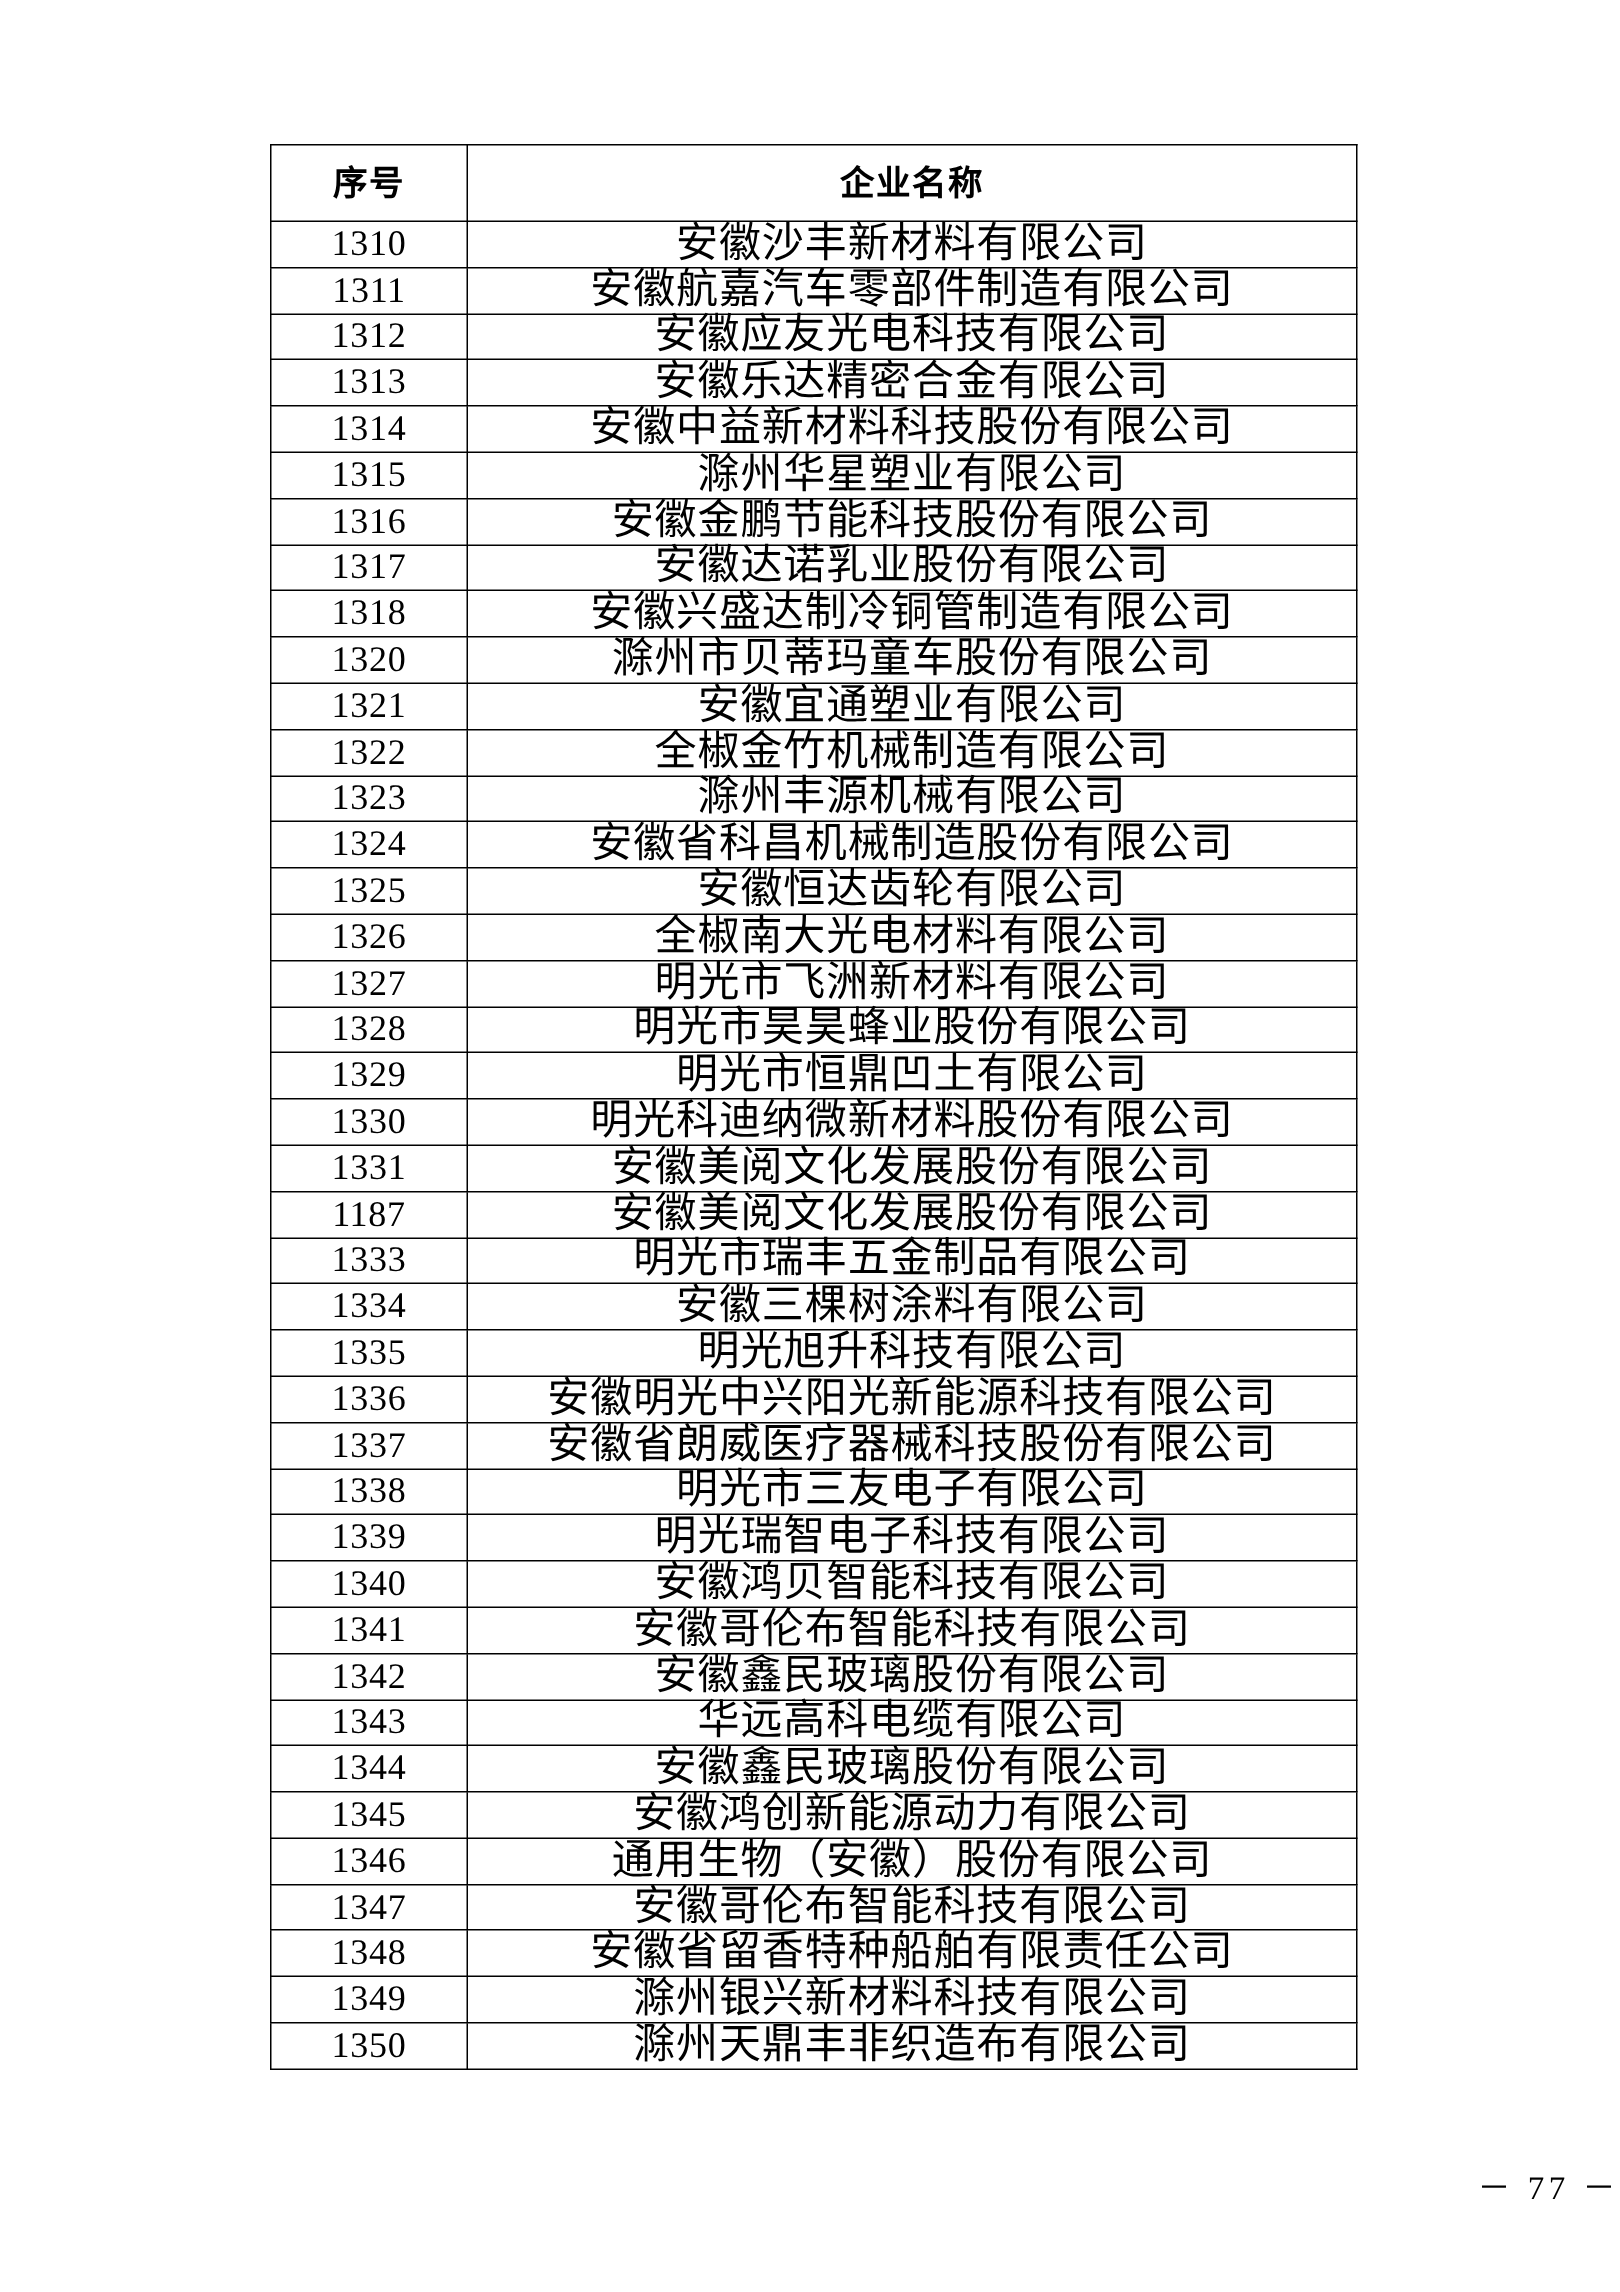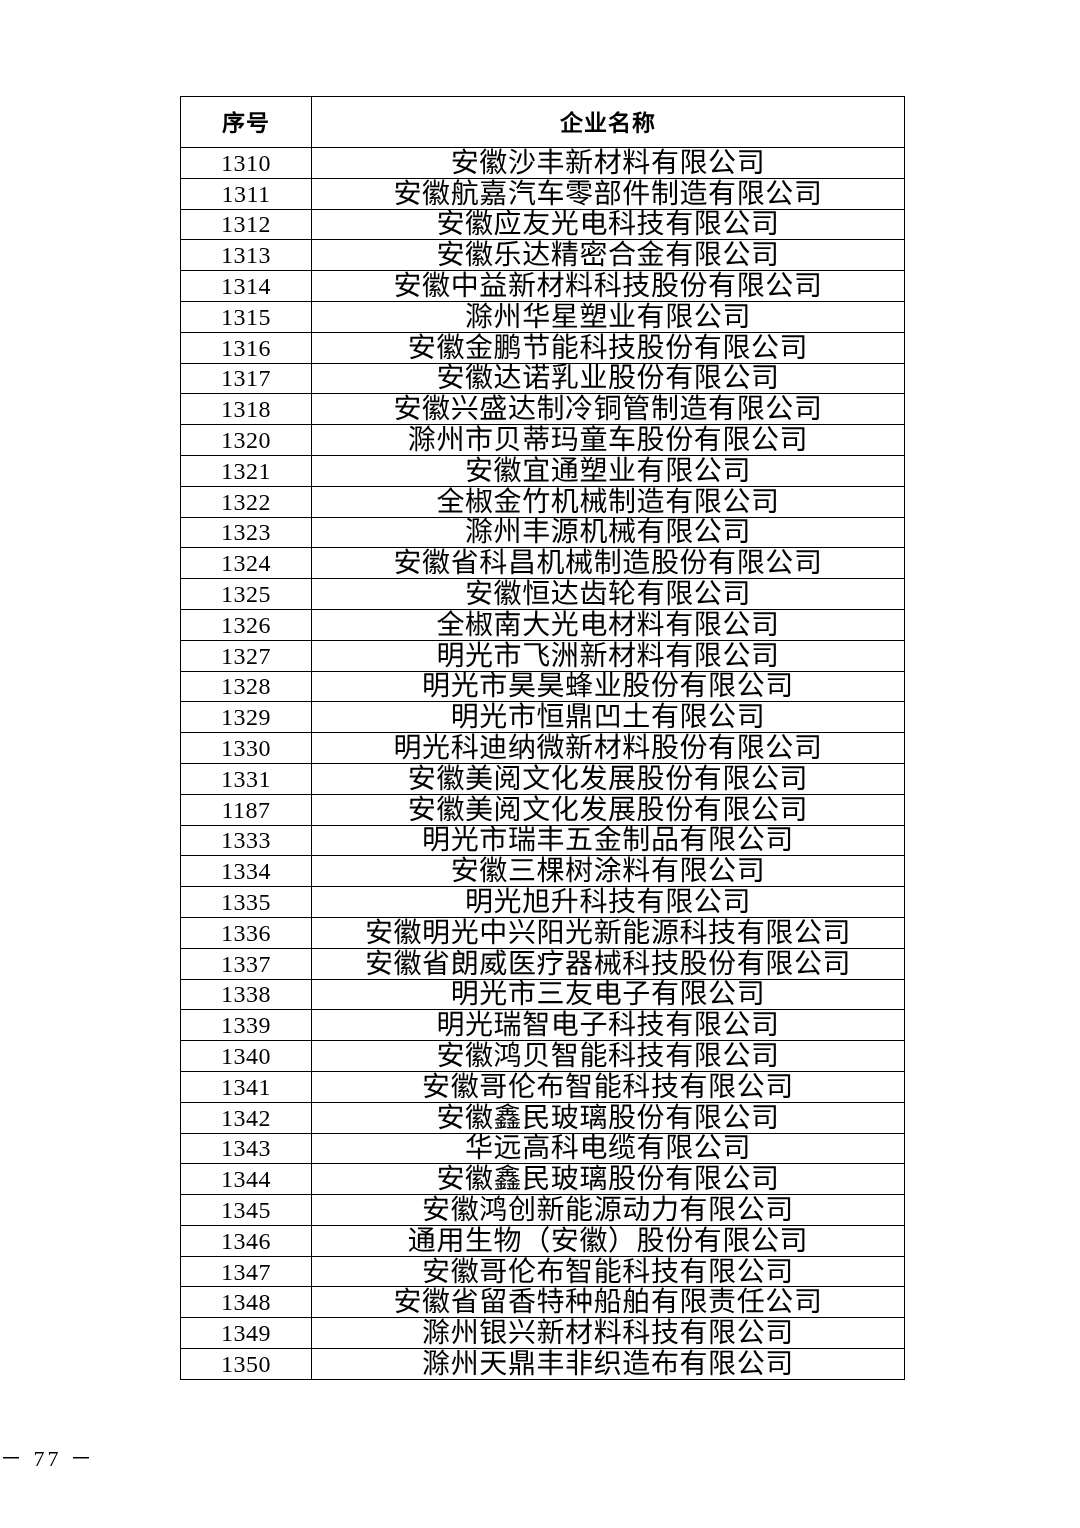--- a/index.html
+++ b/index.html
@@ -77,21 +77,21 @@
     letter-spacing: 0.6px;
     font-family: Liberation Serif, serif;
   }
 
   
   .page-number {
     position: absolute;
     left: 0;
     top: 1440px;
     width: 1080px;
-    text-align: left;
+    text-align: right;
     font-size: 22px;
     letter-spacing: 3px;
     font-family: "Liberation Serif", "DejaVu Serif", serif;
     color: #000000;
   }
 </style>
 </head>
 <body>
 
 <div class="page">

